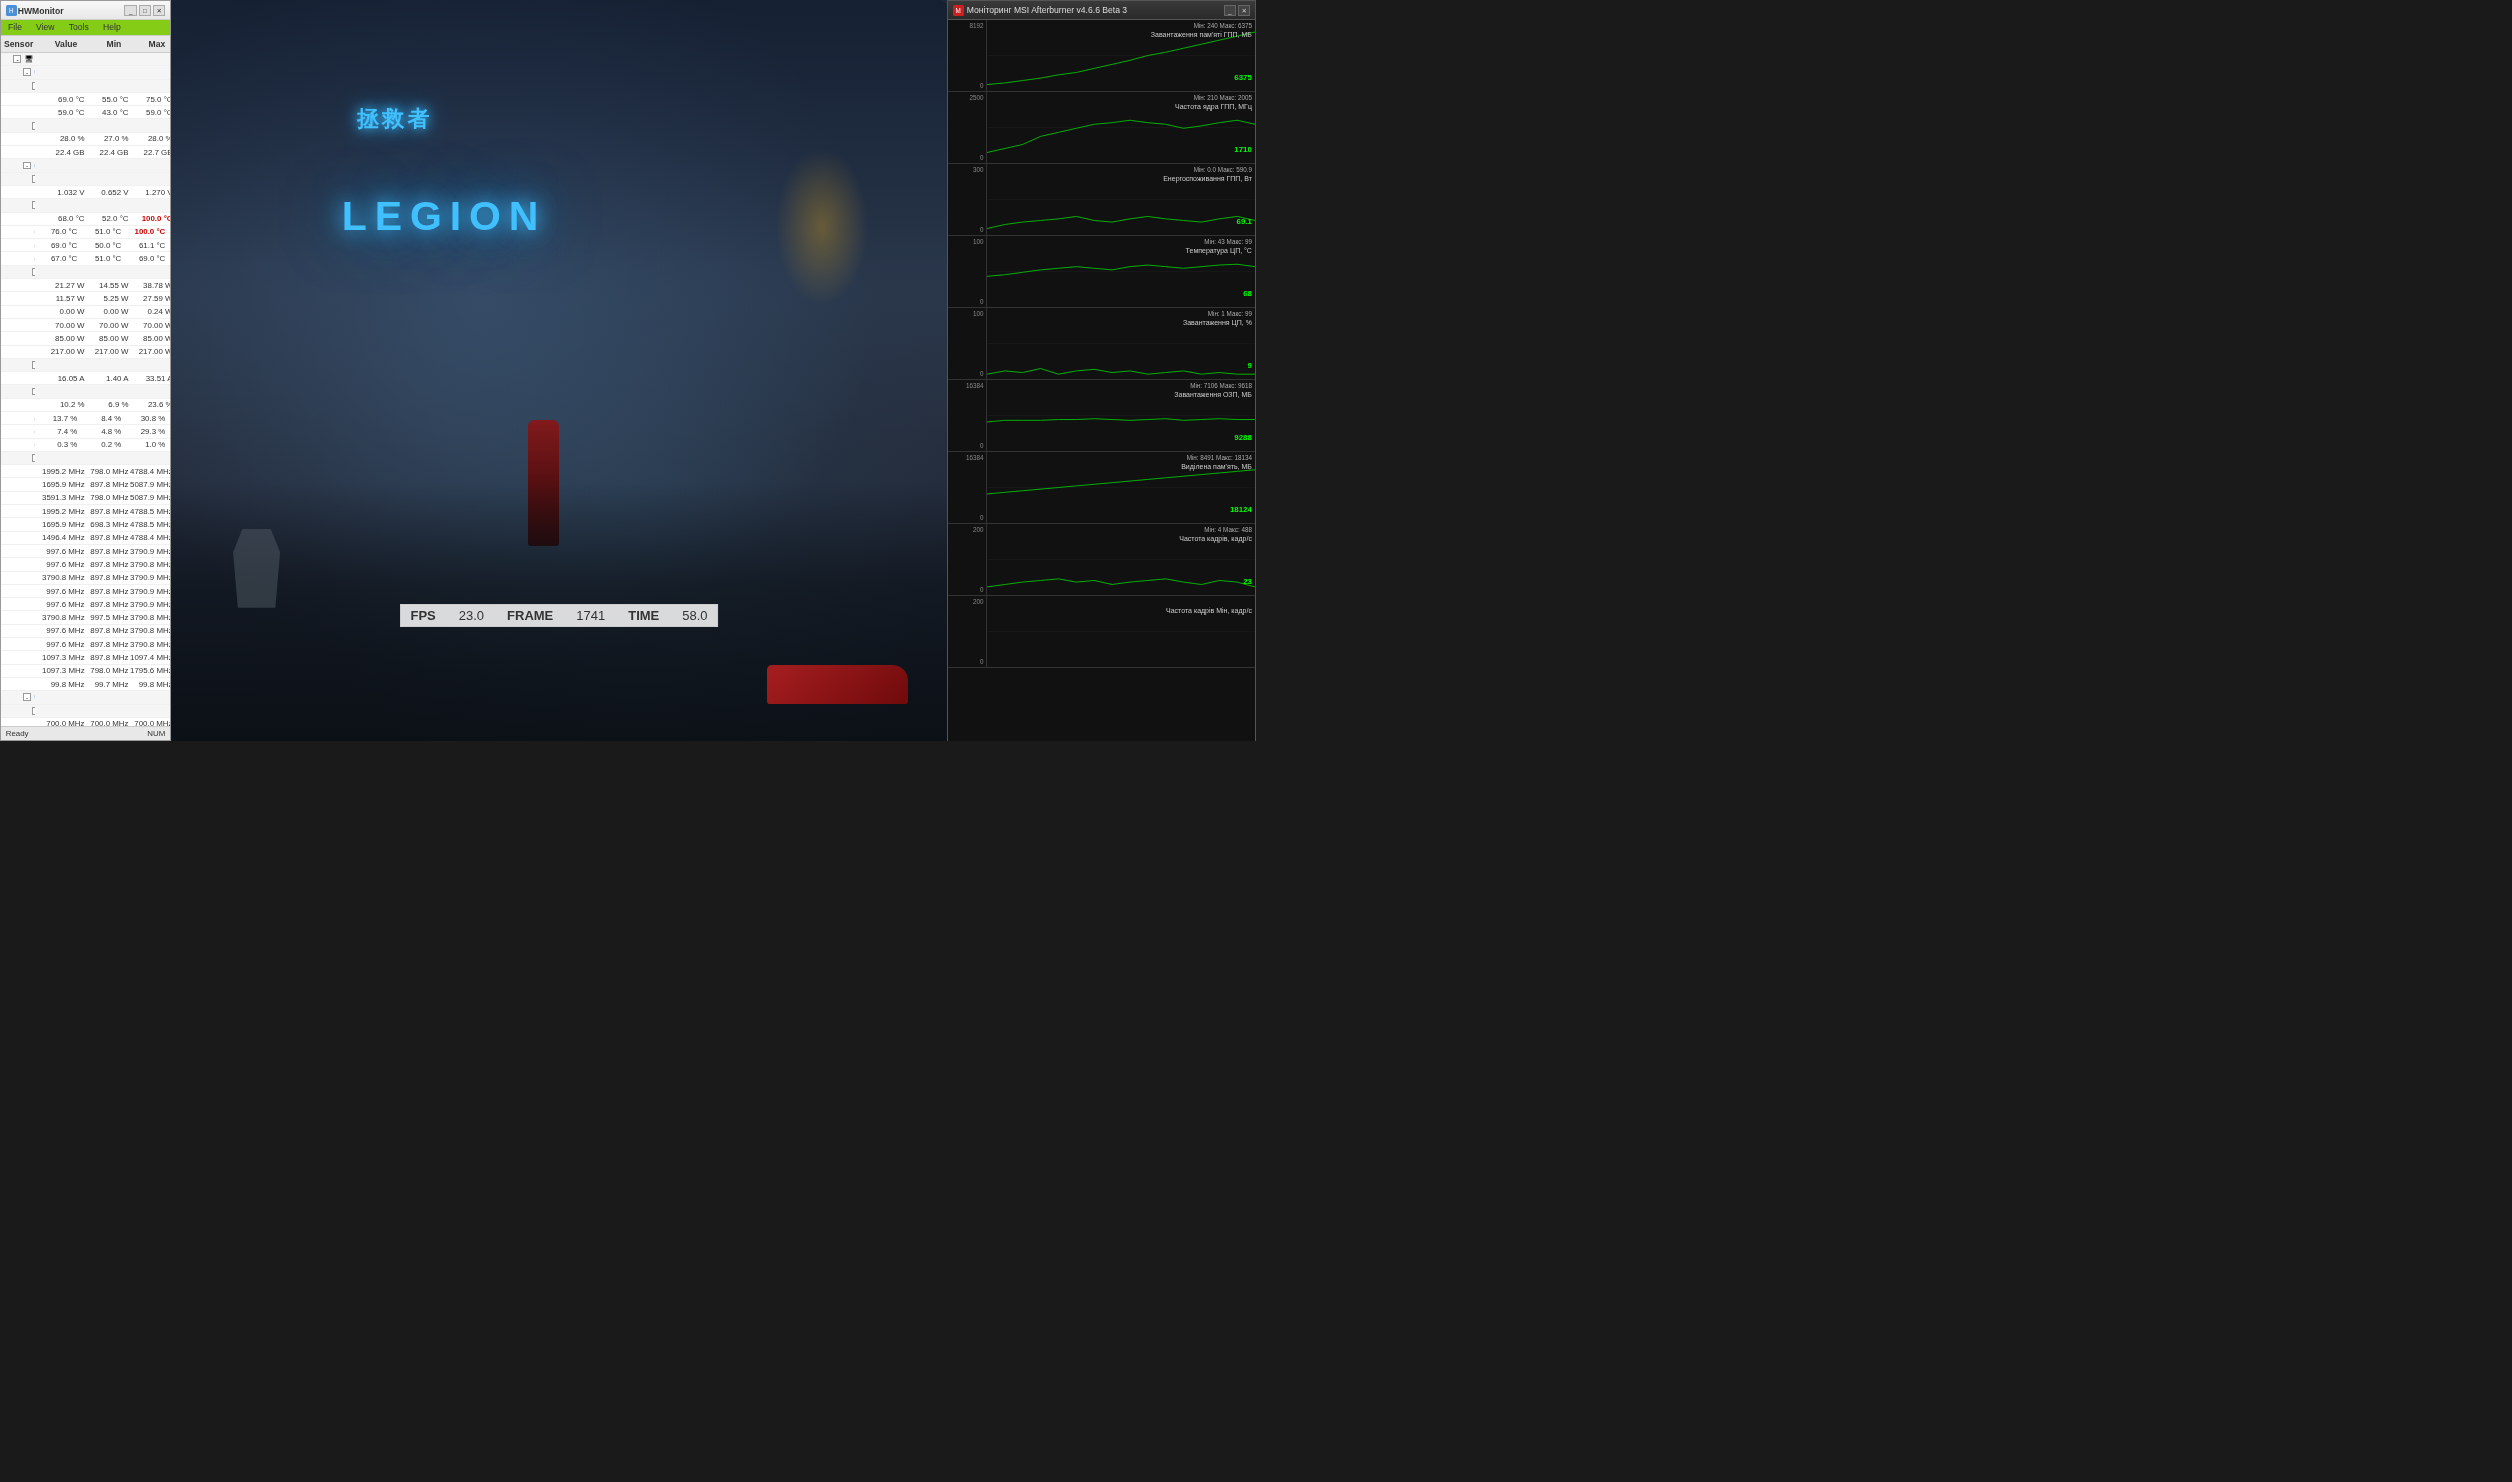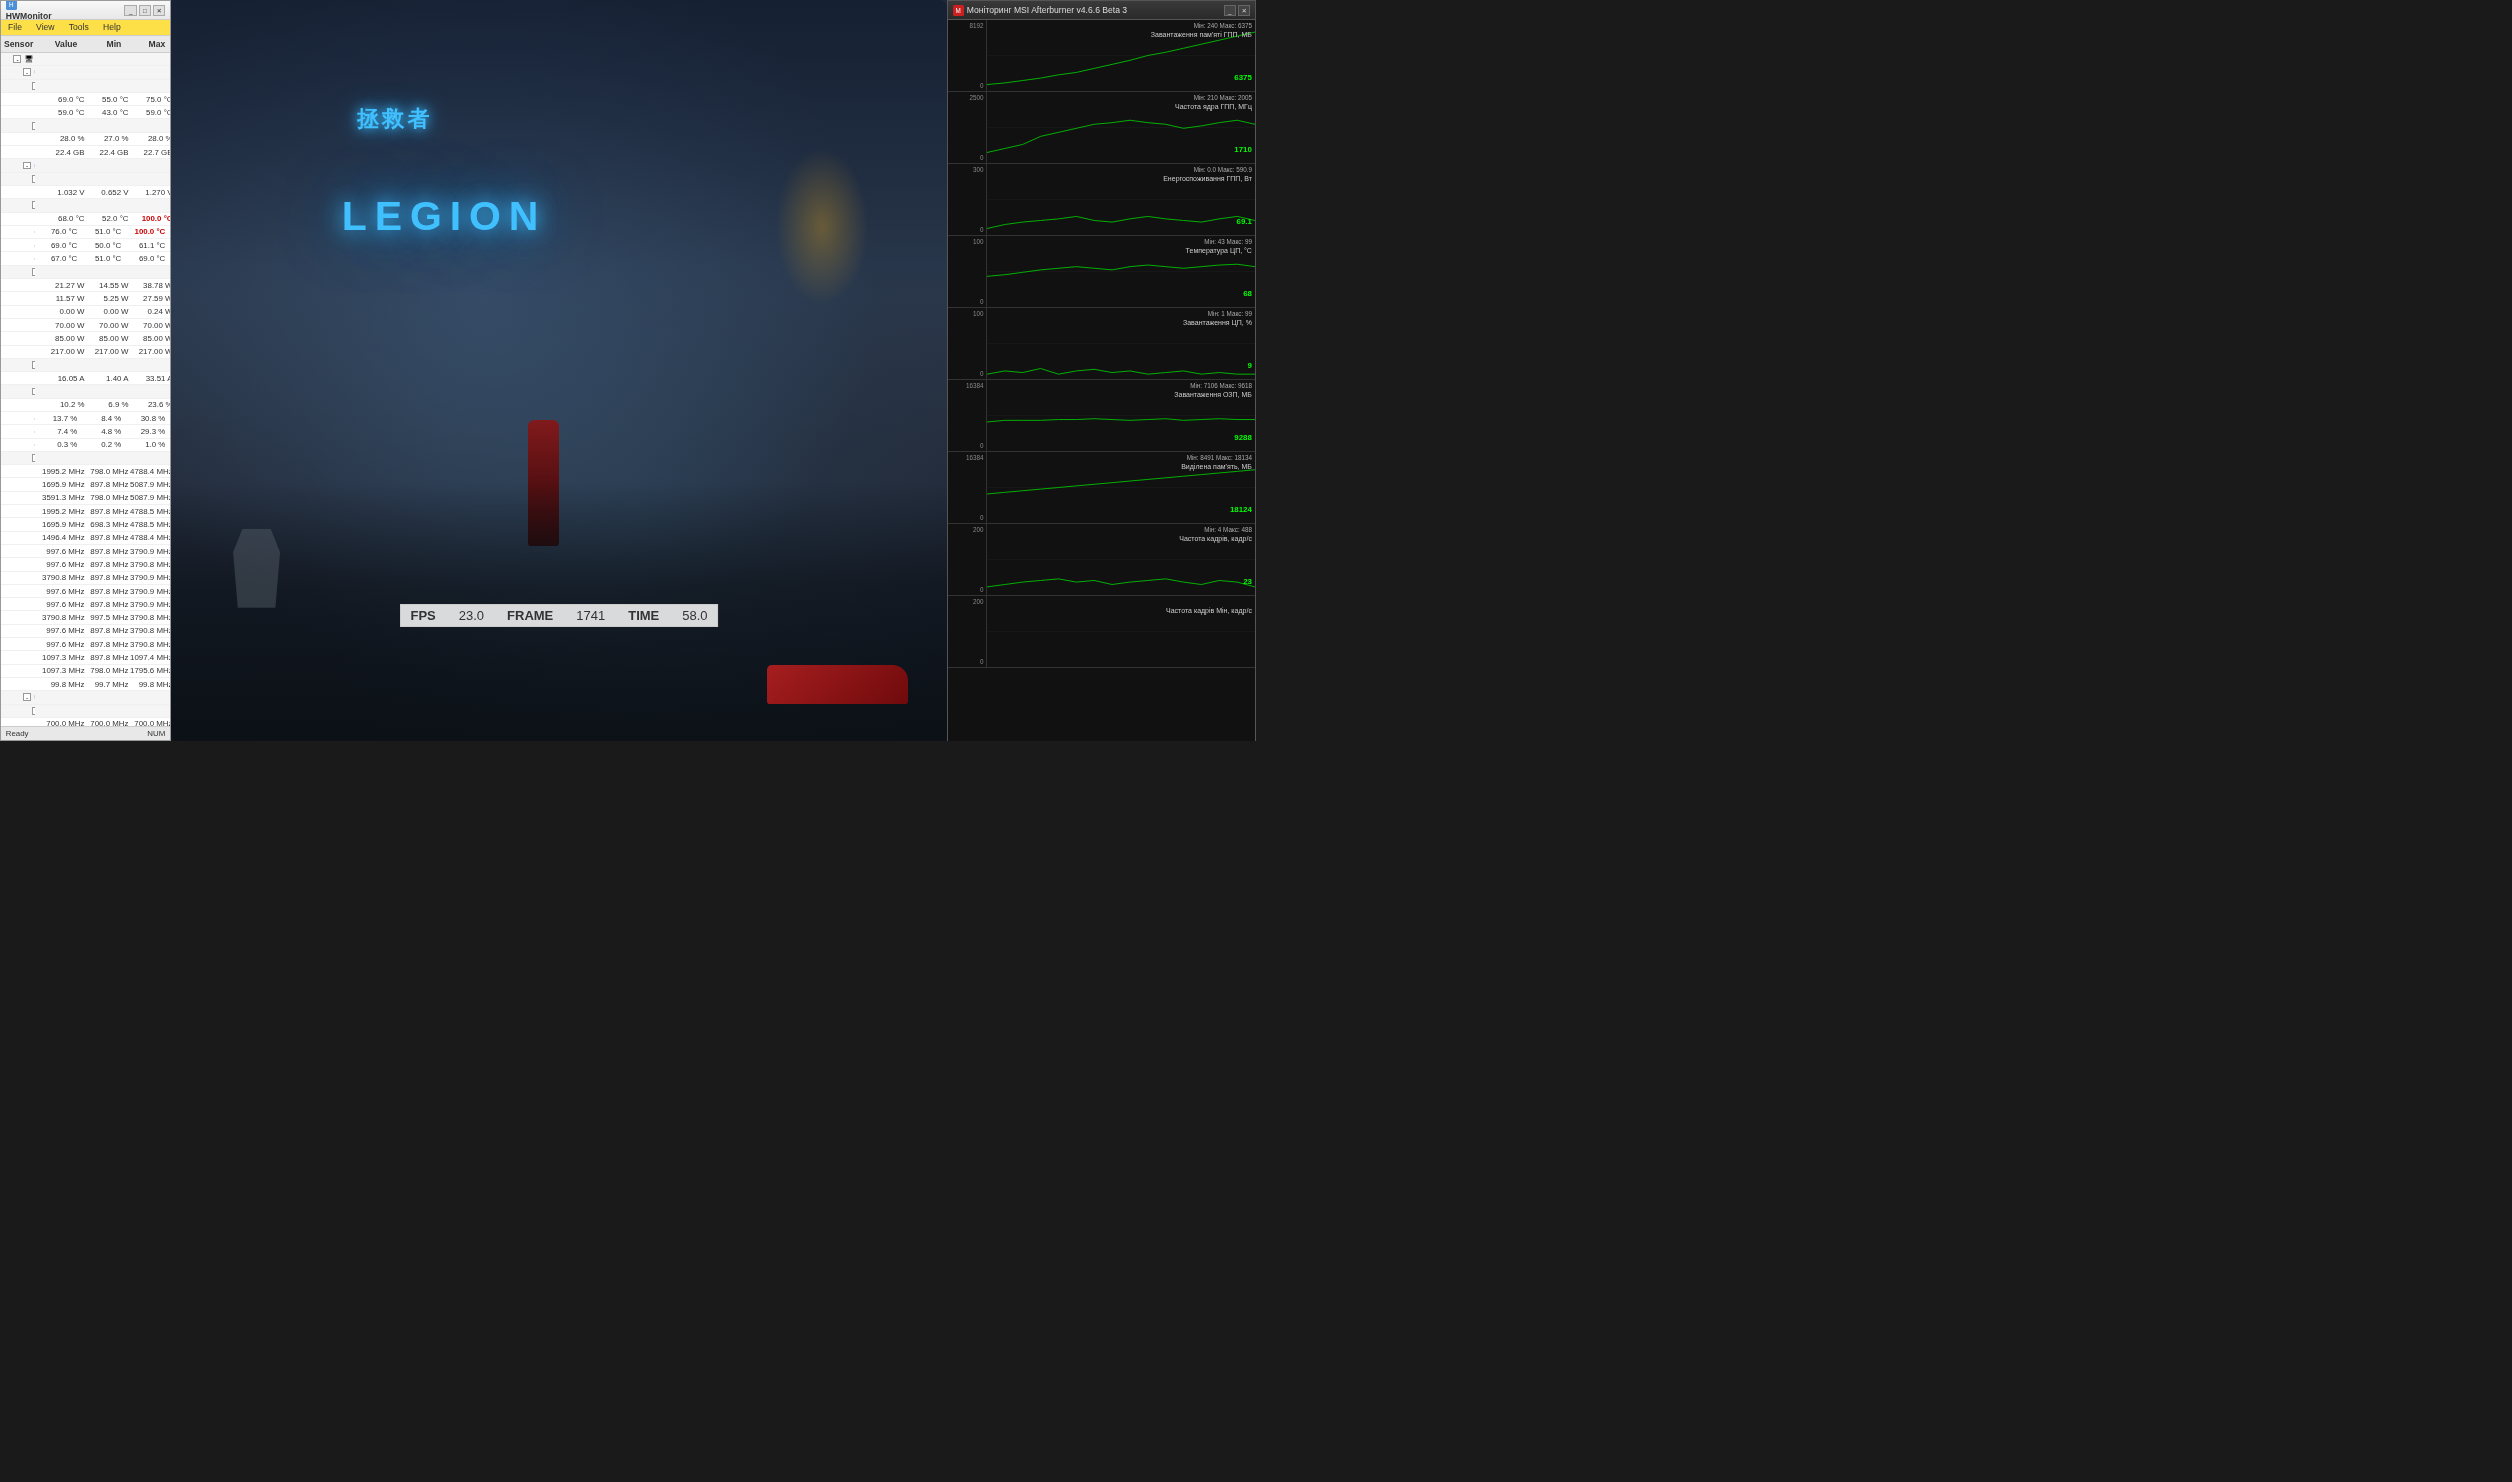--- a/index.html
+++ b/index.html
@@ -30,23 +30,22 @@
       border-bottom: 0.8px solid #ccc;
       padding: 2.4px 4.7px;
       display: flex;
       align-items: center;
       justify-content: space-between;
       height: 19px;
     }
 
     .titlebar-left {
       display: flex;
-      align-items: flex-start;
+      align-items: flex-end;
       gap: 1px;
-      flex-direction: column;
     }
 
     .titlebar-icon {
       width: 11px;
       height: 11px;
       background: #4a90d9;
       border-radius: 1.6px;
       display: flex;
       align-items: center;
       justify-content: center;
@@ -72,21 +71,21 @@
       background: #e0e0e0;
       cursor: pointer;
       display: flex;
       align-items: center;
       justify-content: center;
       font-size: 6.3px;
       color: #333;
     }
 
     .menu-bar {
-      background: #fde047;
+      background: #84cc16;
       border-bottom: 0.8px solid #ccc;
       padding: 1.6px 4.7px;
       display: flex;
       gap: 9.4px;
       height: 15.7px;
       align-items: center;
     }
 
     .menu-item {
       font-size: 8.6px;

